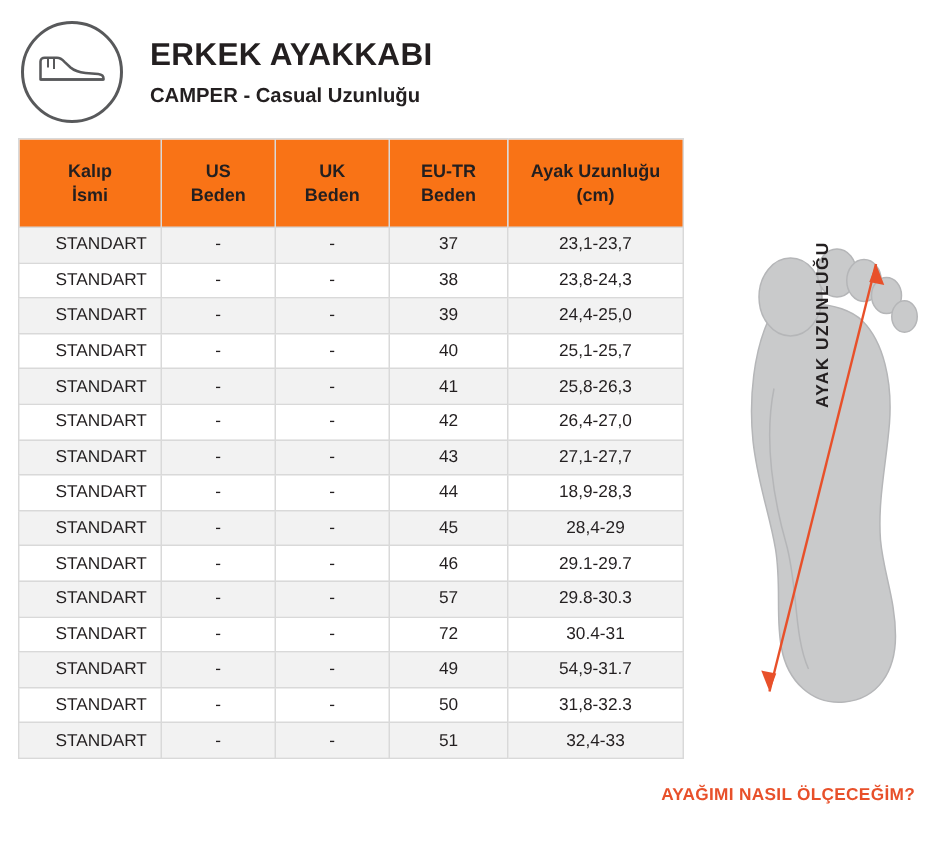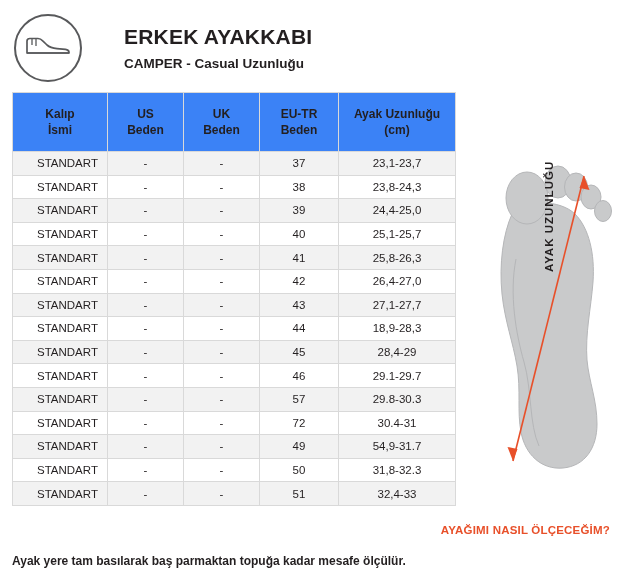--- a/index.html
+++ b/index.html
@@ -14,21 +14,20 @@
     color: #231f20;
     overflow: hidden;
     position: relative;
   }
 
   
   .header {
     display: flex;
     align-items: center;
     padding: 14px 0 10px 8px;
-    gap: 24px;
   }
   .logo-circle {
     width: 64px;
     height: 64px;
     border-radius: 50%;
     border: 2px solid #58595b;
     display: flex;
     align-items: center;
     justify-content: center;
     flex: 0 0 auto;
@@ -76,21 +75,21 @@
     font-size: 11.5px;
     color: #231f20;
   }
   table.size-table thead th {
     height: 56px;
     font-weight: bold;
     font-size: 12px;
     line-height: 1.35;
     vertical-align: middle;
     text-align: center;
-    background: #3b82f6;
+    background: #f97316;
   }
   table.size-table thead th.first {
     text-align: center;
   }
   table.size-table tbody td {
     height: 22.6px;
     padding: 0 8px;
     text-align: center;
     vertical-align: middle;
   }
@@ -342,14 +341,13 @@
       <line x1="44" y1="367" x2="115" y2="82" stroke="#e8502a" stroke-width="1.6"></line>
       <polygon points="115,82 110.5,94 120.5,96" fill="#e8502a"></polygon>
       <polygon points="44,367 48.5,355 38.5,353" fill="#e8502a"></polygon>
     </svg>
     <div class="foot-label">AYAK UZUNLUĞU</div>
   </div>
 </div>
 
 <div class="footer">
   <div class="footer-title">AYAĞIMI NASIL ÖLÇECEĞİM?</div>
-  <div class="footer-note">Ayak yere tam basılarak baş parmaktan topuğa kadar mesafe ölçülür.</div>
 </div>
 
 </body></html>

